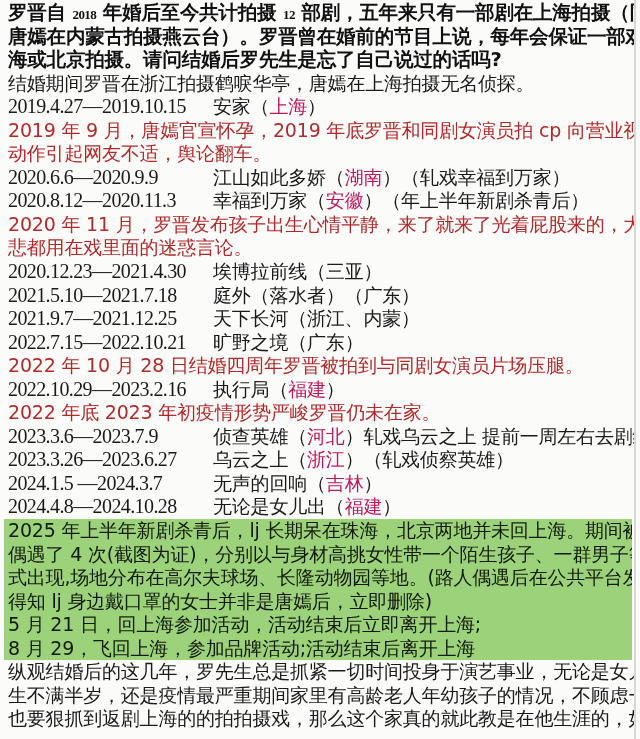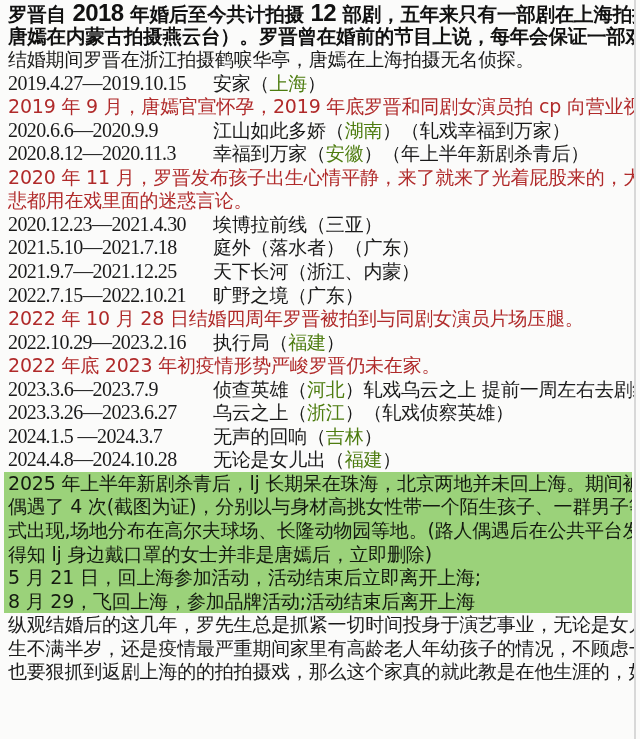--- a/index.html
+++ b/index.html
@@ -12,40 +12,42 @@
   }
   .page { position:absolute; left:0; top:0; width:640px; height:739px; }
   .rborder { position:absolute; left:634px; top:0; width:2px; height:739px; background:#d8d8d8; }
   .content { position:absolute; left:8px; top:1px; width:626px; }
   .line {
     height:23.55px; line-height:23.55px; font-size:19px; white-space:nowrap;
     overflow:hidden; letter-spacing:-0.2px;
   }
   .bold { font-weight:bold; font-size:19.5px; color:#111; }
   .red { color:#b02a2a; }
-  .blue { color:#4d7c0f; }
-  .num { font-family:Liberation Sans, sans-serif; font-size:24px; letter-spacing:-0.6px; }
+  .blue { color:#be185d; }
+  .num { font-family:Liberation Serif, serif; font-size:13px; letter-spacing:-0.6px; }
   .date { display:inline-block; font-family:"Liberation Serif", "DejaVu Serif", serif; font-size:20px; letter-spacing:-0.6px; }
   .green-block { background:#9bd27a; margin-left:-4px; padding-left:4px; margin-right:2px; }
   .green-block .line { color:#141a10; }
 </style>
 </head>
 <body>
 
 <div class="page">
   <div class="rborder"></div>
   <div class="content" id="content">
 
     <div class="line bold"><span>罗晋自 </span><span class="num">2018</span><span> 年婚后至今共计拍摄 </span><span class="num">12</span><span> 部剧，五年来只有一部剧在上海拍摄（同期</span></div>
     <div class="line bold">唐嫣在内蒙古拍摄燕云台）。罗晋曾在婚前的节目上说，每年会保证一部戏在上</div>
+    <div class="line bold">海或北京拍摄。请问结婚后罗先生是忘了自己说过的话吗?</div>
     <div class="line">结婚期间罗晋在浙江拍摄鹤唳华亭，唐嫣在上海拍摄无名侦探。</div>
 
     <div id="timeline">
         <div class="line"><span class="date" style="width: 205px;">2019.4.27—2019.10.15</span><span>安家</span><span>（</span><span class="blue">上海</span><span>）</span></div>
         <div class="line red">2019 年 9 月，唐嫣官宣怀孕，2019 年底罗晋和同剧女演员拍 cp 向营业视频表情</div>
+        <div class="line red">动作引起网友不适，舆论翻车。</div>
         <div class="line"><span class="date" style="width: 205px;">2020.6.6—2020.9.9</span><span>江山如此多娇</span><span>（</span><span class="blue">湖南</span><span>）</span><span>（轧戏幸福到万家）</span></div>
         <div class="line"><span class="date" style="width: 205px;">2020.8.12—2020.11.3</span><span>幸福到万家</span><span>（</span><span class="blue">安徽</span><span>）</span><span>（年上半年新剧杀青后）</span></div>
         <div class="line red">2020 年 11 月，罗晋发布孩子出生心情平静，来了就来了光着屁股来的，大喜大</div>
         <div class="line red">悲都用在戏里面的迷惑言论。</div>
         <div class="line"><span class="date" style="width: 205px;">2020.12.23—2021.4.30</span><span>埃博拉前线</span><span>（</span><span class="">三亚</span><span>）</span></div>
         <div class="line"><span class="date" style="width: 205px;">2021.5.10—2021.7.18</span><span>庭外（落水者）</span><span>（</span><span class="">广东</span><span>）</span></div>
         <div class="line"><span class="date" style="width: 205px;">2021.9.7—2021.12.25</span><span>天下长河</span><span>（</span><span class="">浙江、内蒙</span><span>）</span></div>
         <div class="line"><span class="date" style="width: 205px;">2022.7.15—2022.10.21</span><span>旷野之境</span><span>（</span><span class="">广东</span><span>）</span></div>
         <div class="line red">2022 年 10 月 28 日结婚四周年罗晋被拍到与同剧女演员片场压腿。</div>
         <div class="line"><span class="date" style="width: 205px;">2022.10.29—2023.2.16</span><span>执行局</span><span>（</span><span class="blue">福建</span><span>）</span></div>

